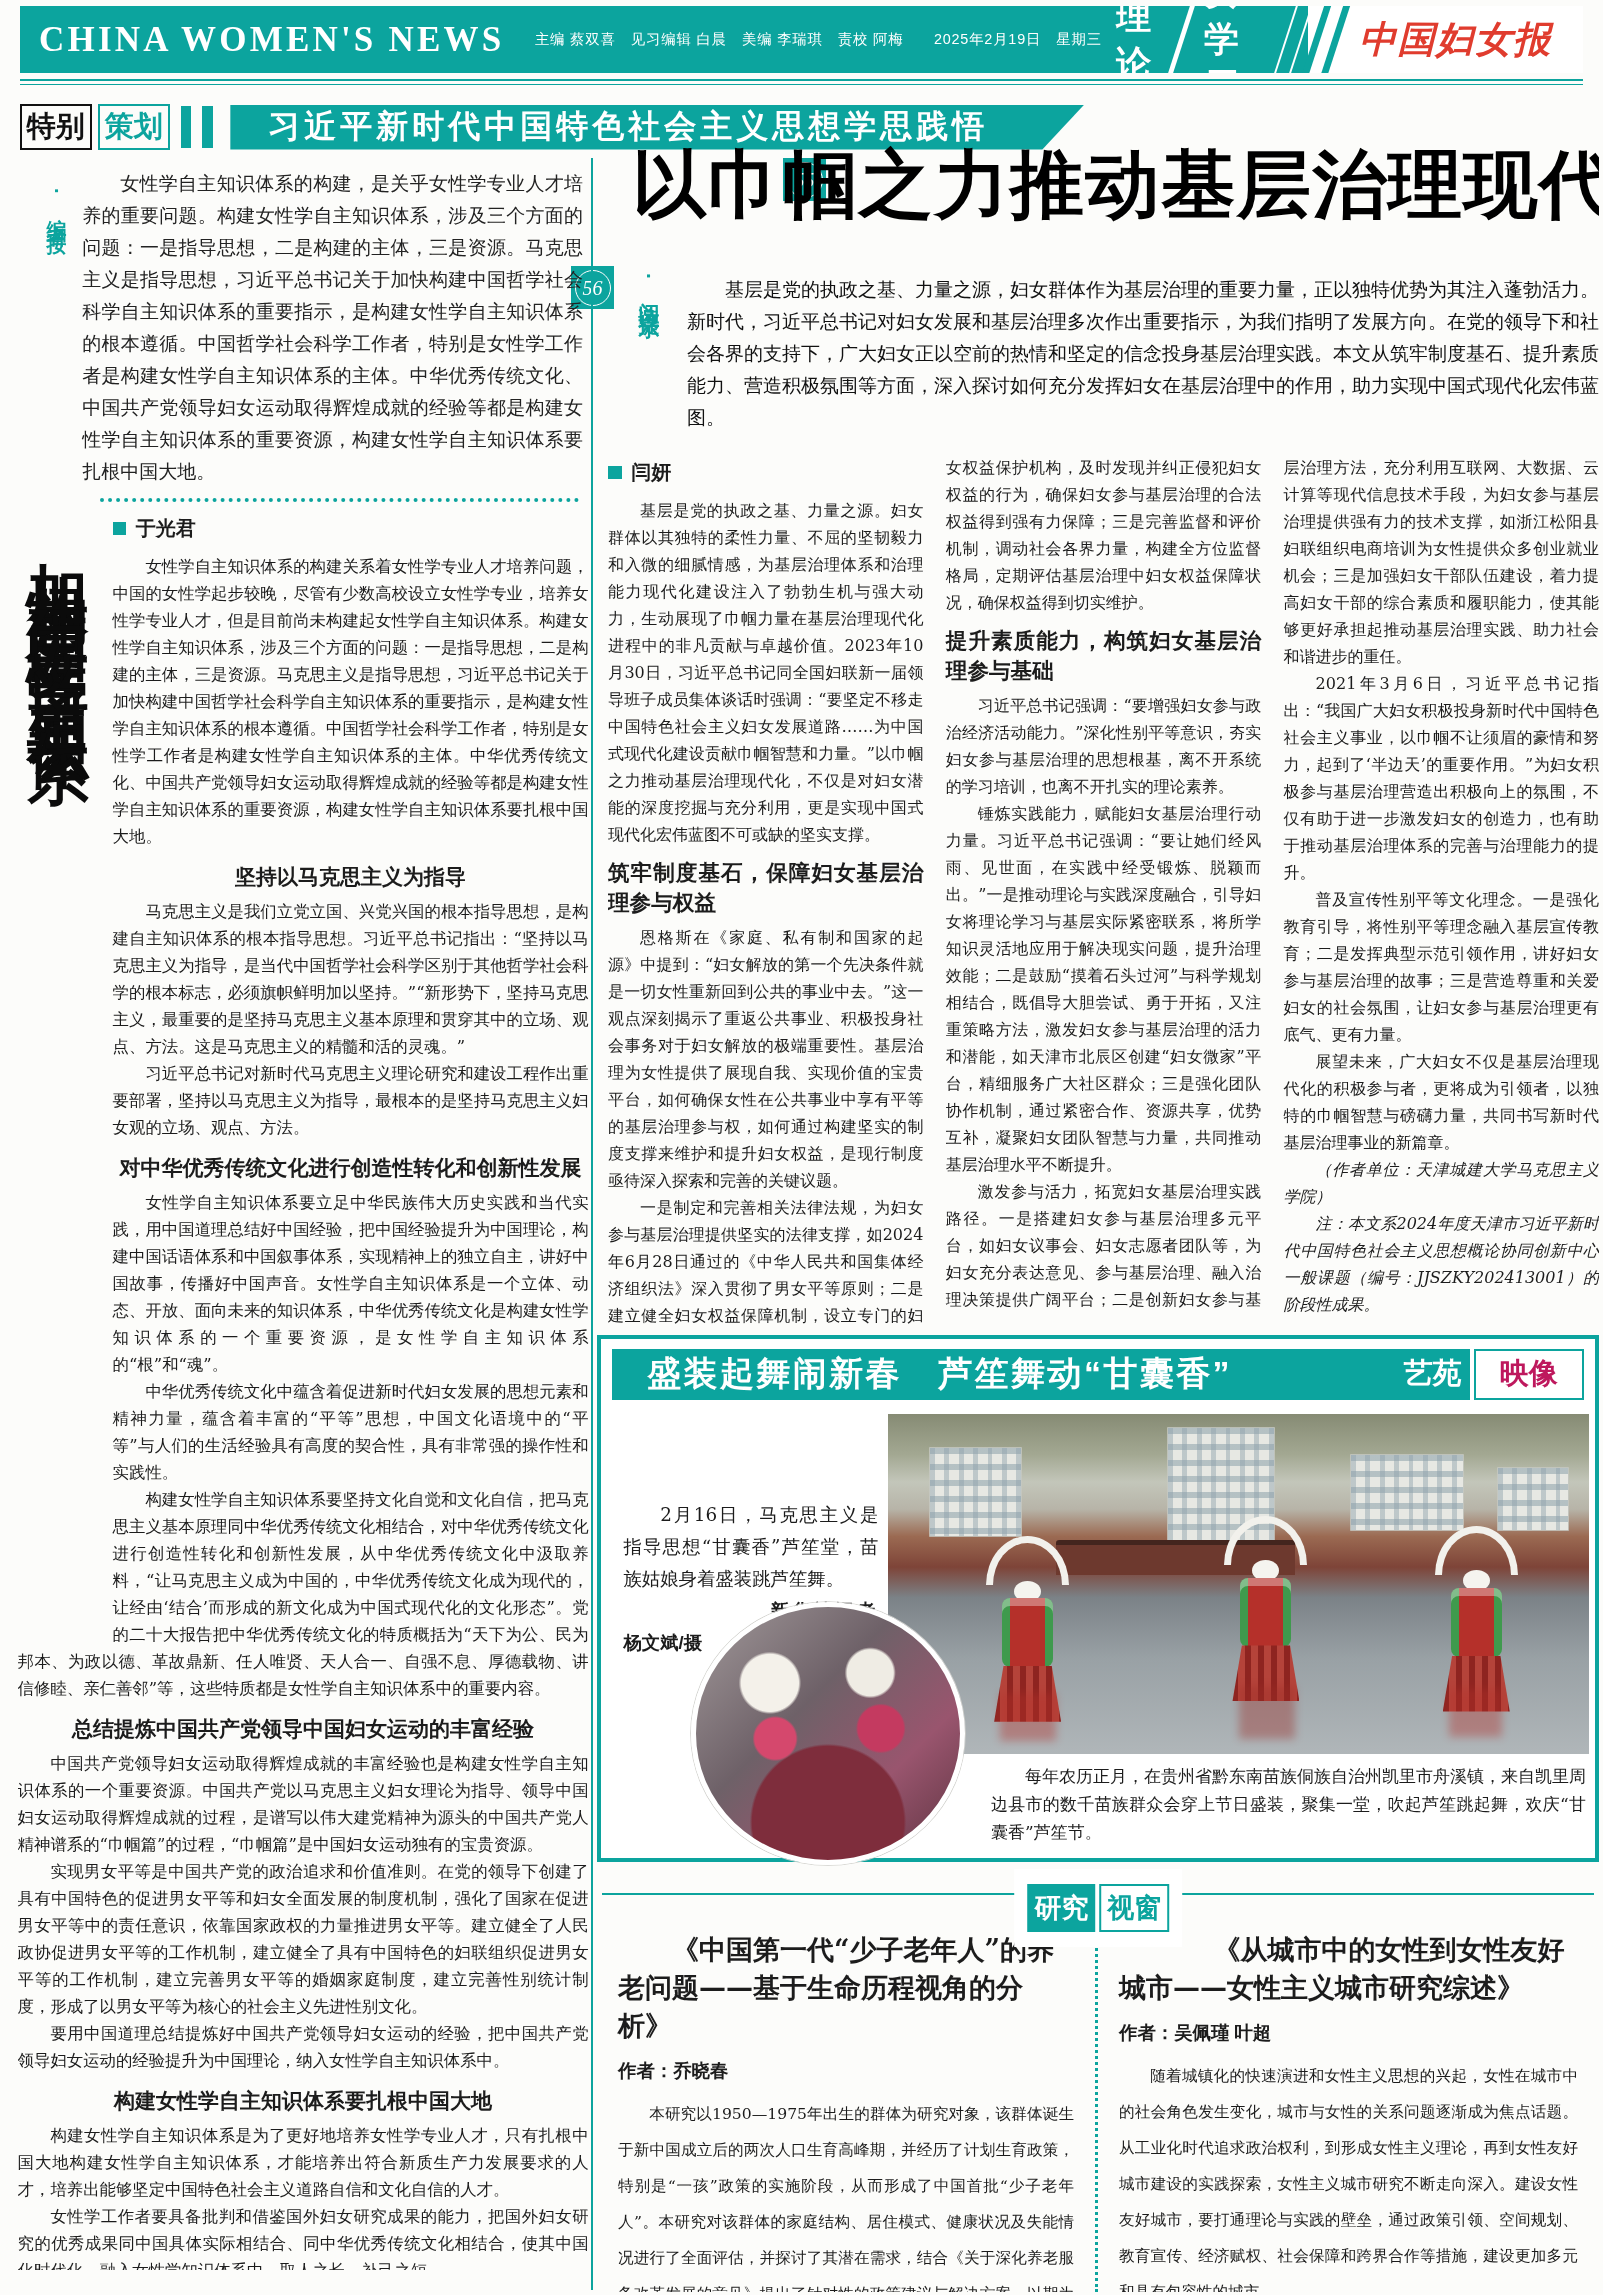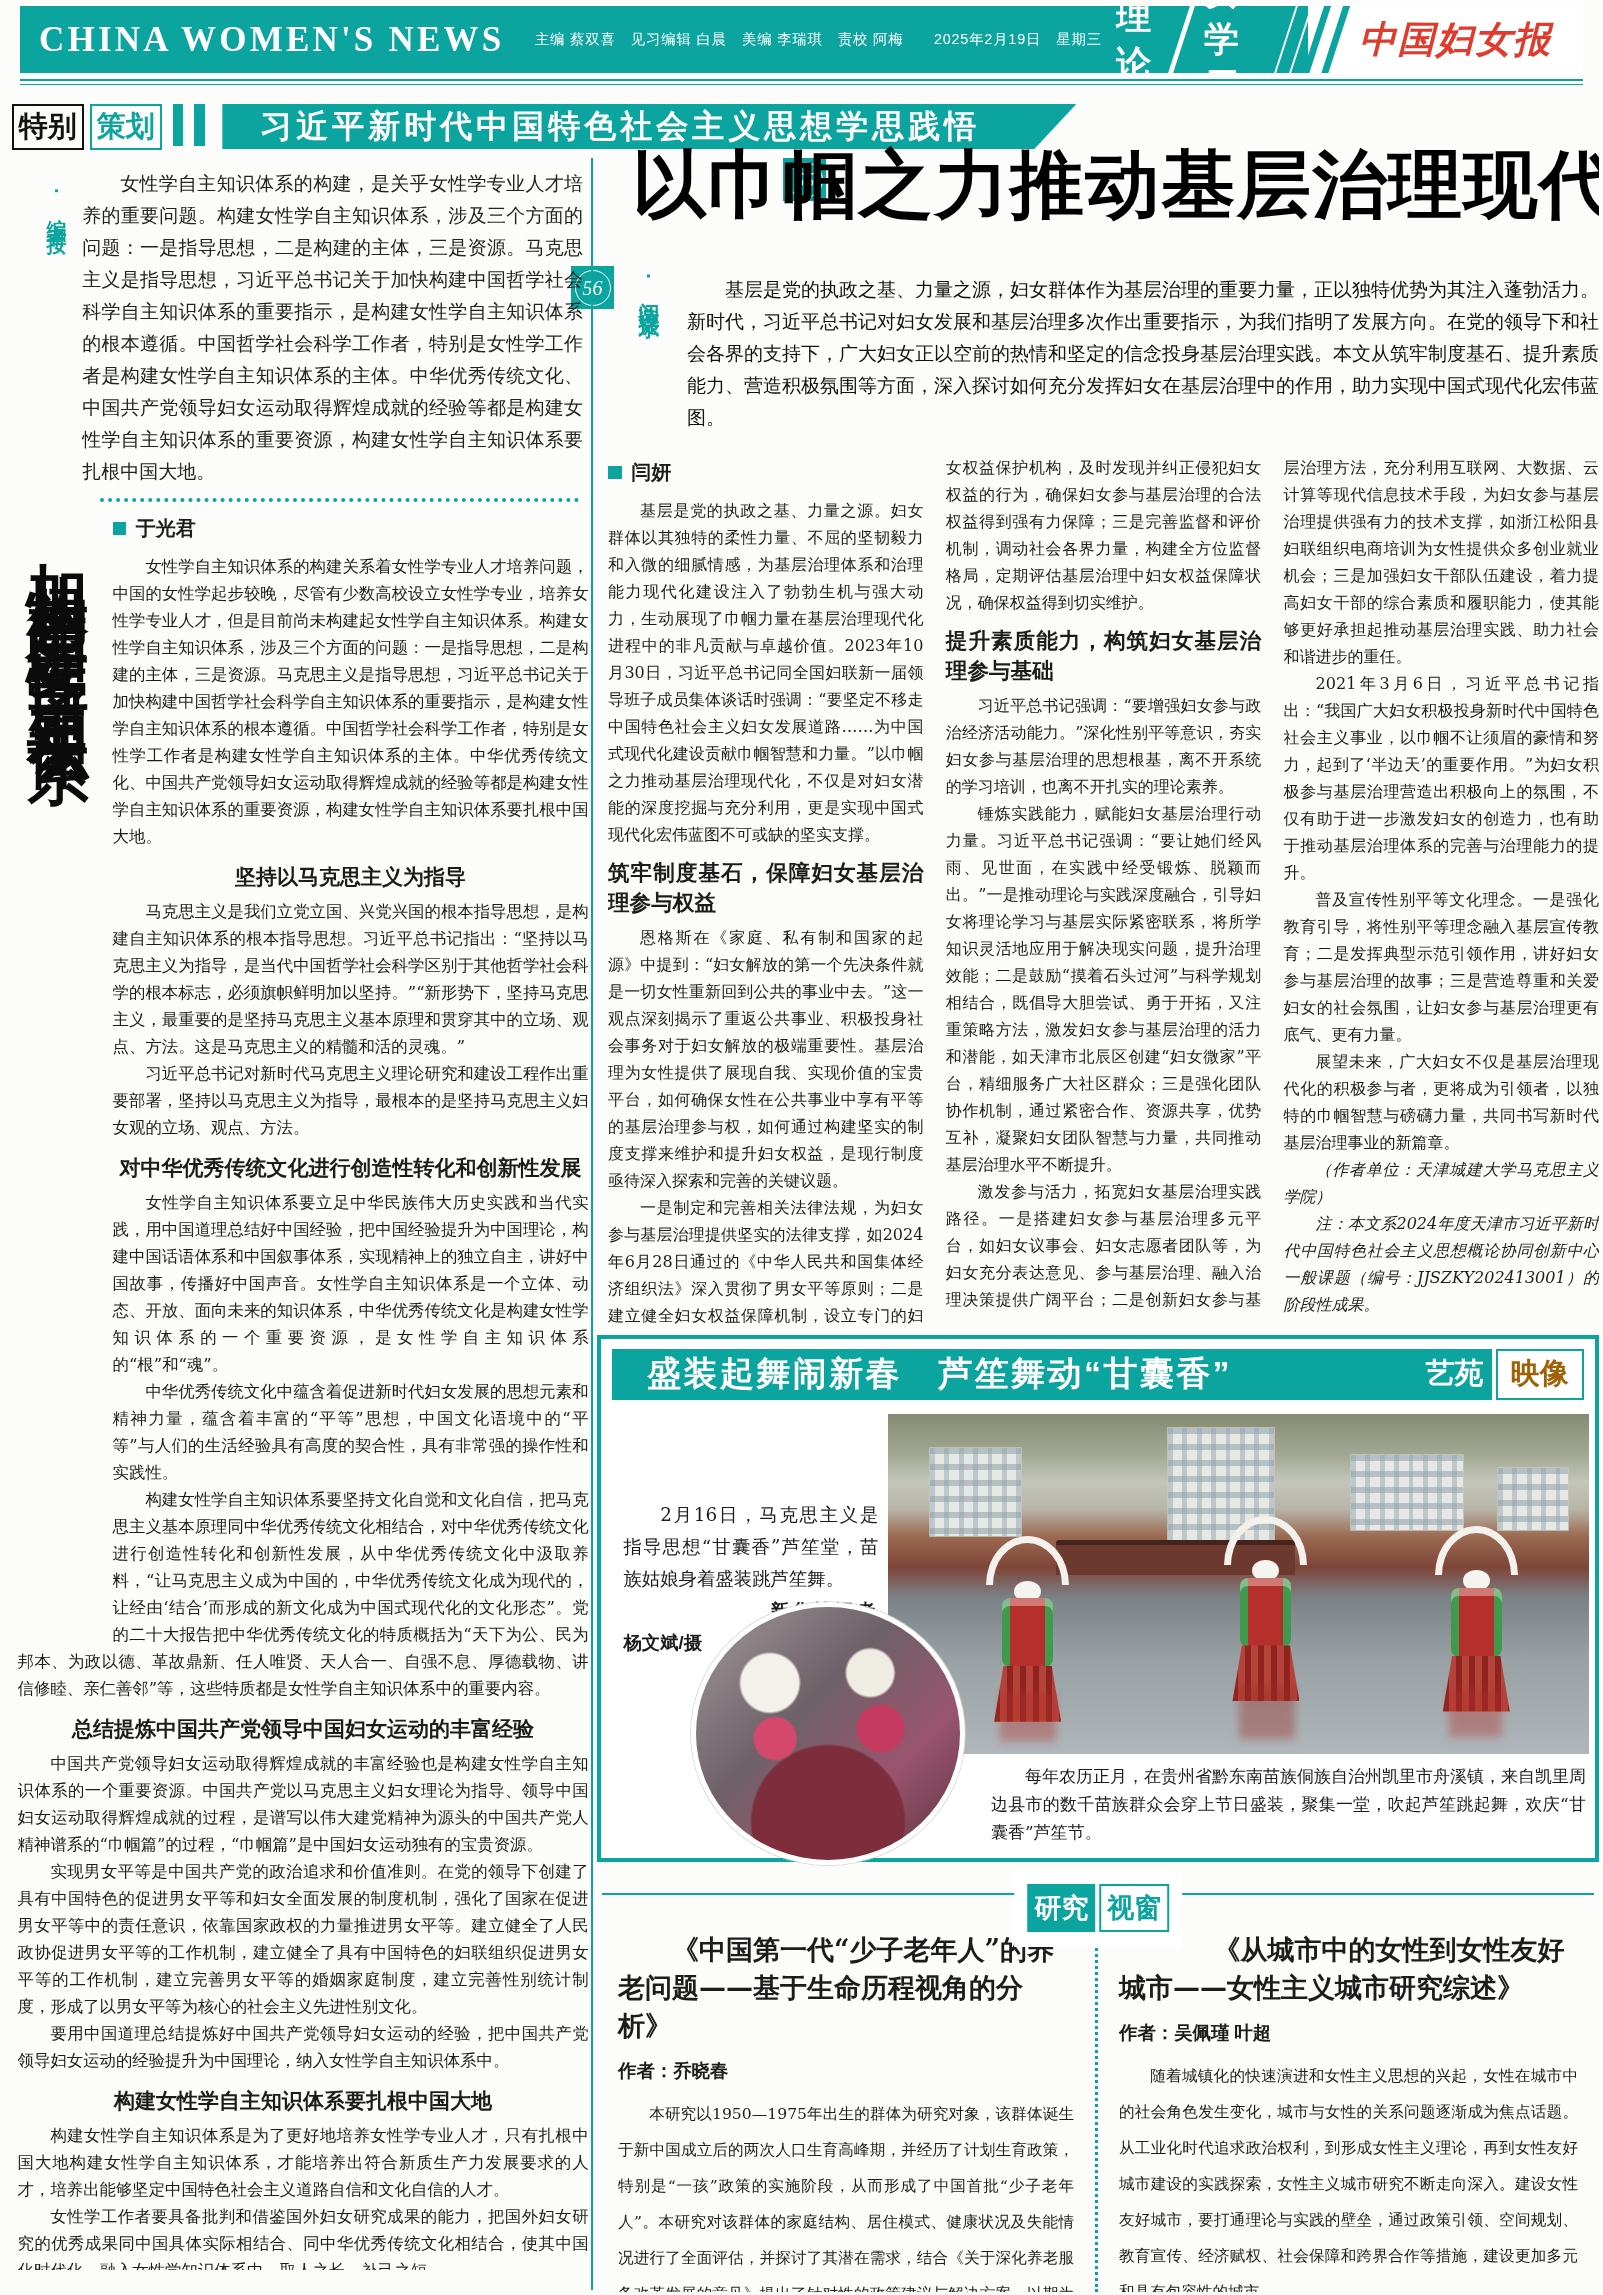--- a/index.html
+++ b/index.html
@@ -18,21 +18,21 @@
   .slash{width:16px;background:#fff;transform:skewX(-18deg);margin:-8px 6.4px;}
   .slash.thin{width:5.6px;background:#fff;}
   .mh-white{background:#fff;height:100%;display:flex;align-items:center;padding-left:0;}
   .tslash{width:7.2px;background:#0ca49e;transform:skewX(-18deg);margin:-8px 5.6px;height:120%;}
   .mh-paper{color:#e03c2e;font-size:37px;font-weight:bold;font-style:italic;
             font-family:"DejaVu Serif",serif;letter-spacing:1.6px;padding:0 14.4px;white-space:nowrap;}
   .mh-corner{width:21px;background:#0ca49e;border-top-right-radius:21px;}
   .mh-rule1{position:absolute;left:20px;top:79px;width:1563px;height:2.4px;background:#0ca49e;}
   .mh-rule2{position:absolute;left:20px;top:84px;width:1563px;height:0.8px;background:#0ca49e;}
   
-  .special{position:absolute;left:12px;top:104px;display:flex;align-items:flex-start;height:46px;}
+  .special{position:absolute;left:20px;top:104px;display:flex;align-items:center;height:46px;}
   .sp-black{font-family:"Liberation Sans",sans-serif;font-weight:900;font-size:29px;color:#111;
             border:2.4px solid #111;padding:0.8px 4.8px;}
   .sp-teal{font-family:"Liberation Sans",sans-serif;font-weight:900;font-size:29px;color:#0ca49e;
             border:2.4px solid #0ca49e;padding:0.8px 4.8px;margin-left:6.4px;}
   .sp-bar{width:10.4px;height:42px;background:#0ca49e;margin-left:11.2px;}
   .banner{margin-left:17.6px;height:45px;background:#0ca49e;display:flex;align-items:center;
           padding:0 96px 0 38px;color:#fff;font-size:32px;font-weight:700;letter-spacing:4px;
           clip-path:polygon(0 0,100% 0,calc(100% - 42px) 100%,0 100%);
           font-family:"Liberation Sans",sans-serif;}
   
@@ -78,22 +78,22 @@
   
   .photo-box{position:absolute;left:597px;top:1335px;width:1002px;height:527px;
              border:4px solid #0ca49e;background:#fff;box-sizing:border-box;}
   .pb-titlebar{position:absolute;left:11.2px;top:9.6px;width:842px;height:51px;background:#0ca49e;
                color:#fff;display:flex;align-items:center;padding-left:35px;font-size:34px;
                font-weight:bold;letter-spacing:2.4px;box-sizing:border-box;
                font-family:"Liberation Sans",sans-serif;white-space:nowrap;}
   .pb-tag{position:absolute;right:11.2px;top:9.6px;display:flex;height:51px;}
   .pb-tag .t1{background:#0ca49e;color:#fff;font-size:29px;font-weight:900;display:flex;
               align-items:center;padding:0 8px;font-family:"Liberation Sans",sans-serif;}
-  .pb-tag .t2{background:#fff;color:#a16207;border:2.4px solid #0ca49e;font-size:29px;font-weight:900;
-              display:flex;align-items:center;padding:0 13px;margin-left:4px;box-sizing:border-box;
+  .pb-tag .t2{background:#fff;color:#be185d;border:2.4px solid #0ca49e;font-size:29px;font-weight:900;
+              display:flex;align-items:center;padding:0 24px;margin-left:4px;box-sizing:border-box;
               font-family:"Liberation Sans",sans-serif;}
   .pb-caption{position:absolute;left:22.4px;top:160px;width:255px;font-size:18.4px;line-height:32px;
               text-align:justify;}
   .pb-caption p{margin:0;}
   .pb-caption .lead{text-indent:2em;}
   .pb-caption .credit{font-weight:bold;font-family:"Liberation Sans",sans-serif;}
   .pb-caption .credit.r{text-align:right;letter-spacing:3.2px;}
   .pb-photo{position:absolute;left:287px;top:75px;width:701px;height:340px;overflow:hidden;
             background:linear-gradient(180deg,#868b74 0%,#a3a892 12%,#c3c6ba 20%,#b7b4a8 28%,
                        #9b6a52 36%,#7e4438 45%,#7b8287 54%,#99a1a5 72%,#b0b6b9 100%);}

